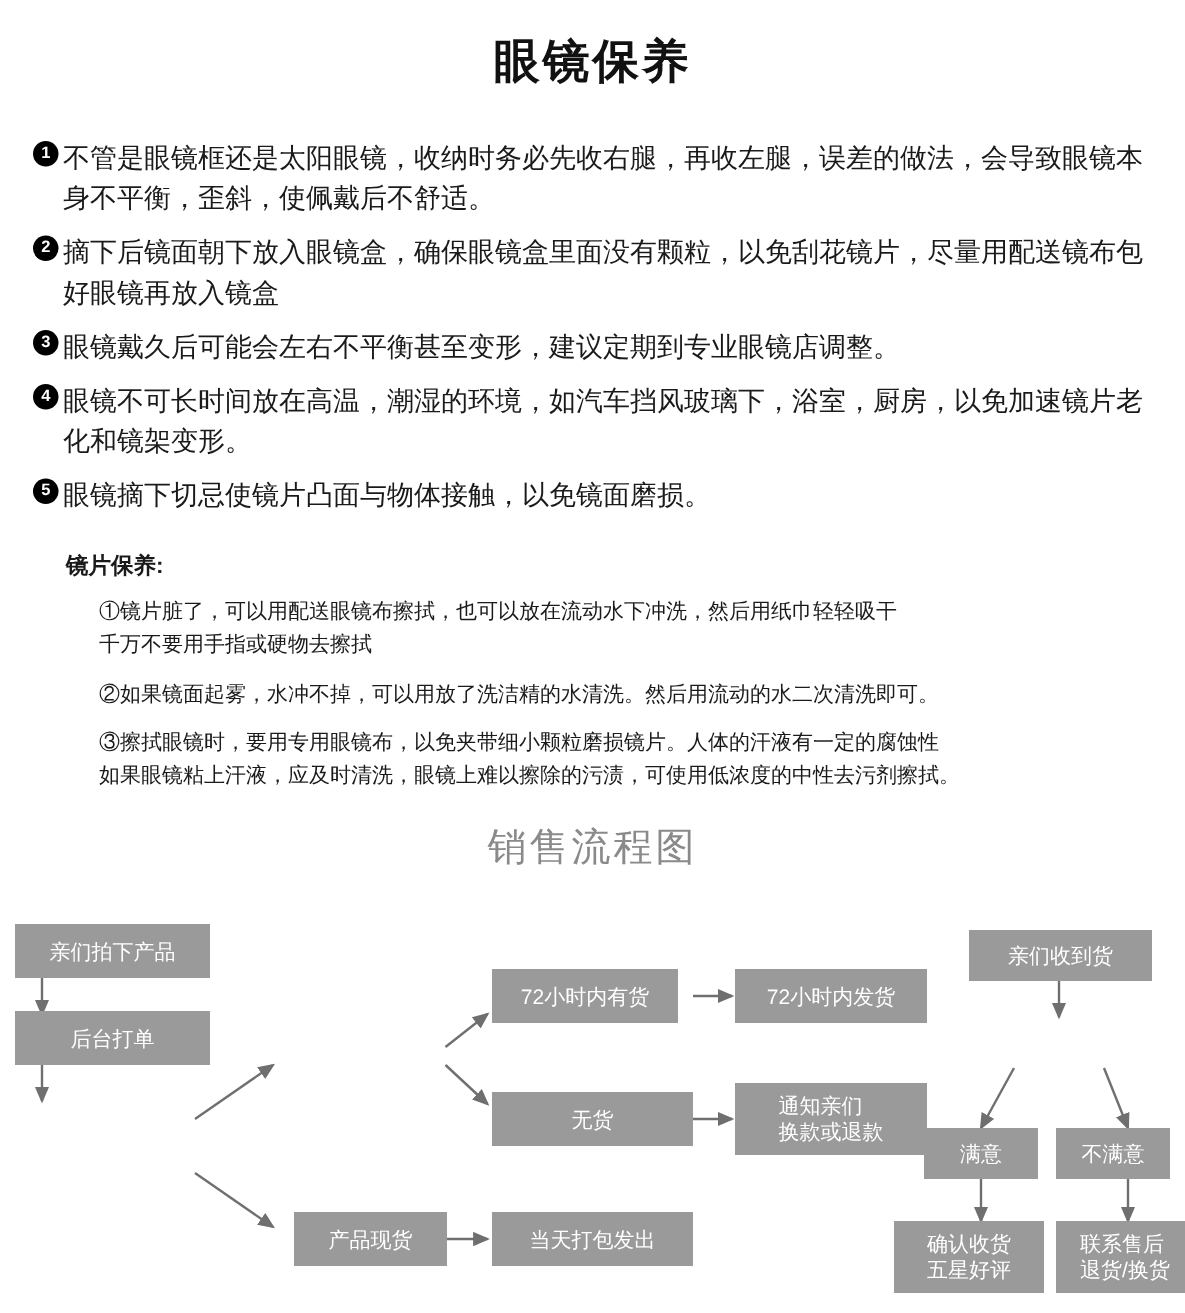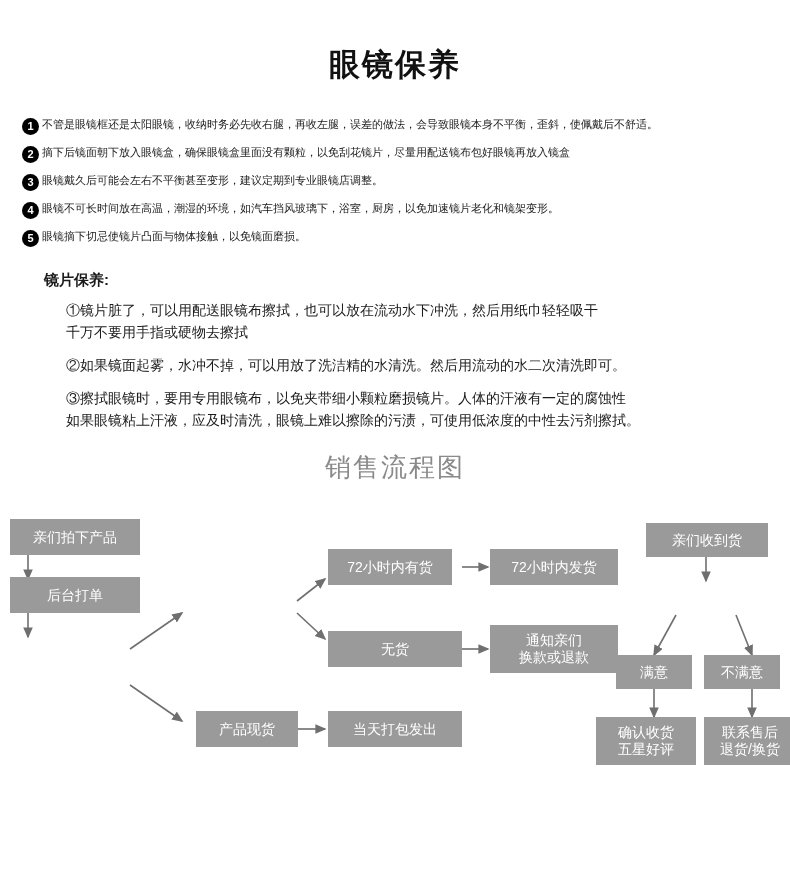--- a/index.html
+++ b/index.html
@@ -19,21 +19,21 @@
     position: relative;
     width: 790px;
     height: 875px;
   }
   
   .main-title {
     text-align: center;
     font-size: 31px;
     font-weight: bold;
     letter-spacing: 2px;
-    padding-top: 44px;
+    padding-top: 20px;
     color: #111;
   }
   
   .tips {
     margin: 30px 22px 0 22px;
   }
   .tip-row {
     display: flex;
     align-items: flex-start;
     margin-bottom: 9px;
@@ -46,21 +46,21 @@
     background: #000;
     color: #fff;
     font-size: 11px;
     line-height: 17px;
     text-align: center;
     margin-right: 3px;
     margin-top: 2px;
     font-weight: bold;
   }
   .tip-text {
-    font-size: 11px;
+    font-size: 18px;
     line-height: 1.5;
     flex: 1;
   }
   
   .lens-care {
     margin: 24px 22px 0 44px;
   }
   .lens-care-title {
     font-size: 15px;
     font-weight: bold;
@@ -84,21 +84,20 @@
     position: relative;
     width: 790px;
     height: 320px;
     margin-top: 4px;
   }
   .node {
     position: absolute;
     background: #9a9a9a;
     color: #ffffff;
     font-size: 14px;
-    text-align: center;
     display: flex;
     align-items: center;
     justify-content: center;
     line-height: 1.3;
     box-sizing: border-box;
     padding: 4px 6px;
   }
   .node.two-line { line-height: 1.25; }
   svg.arrows {
     position: absolute;

